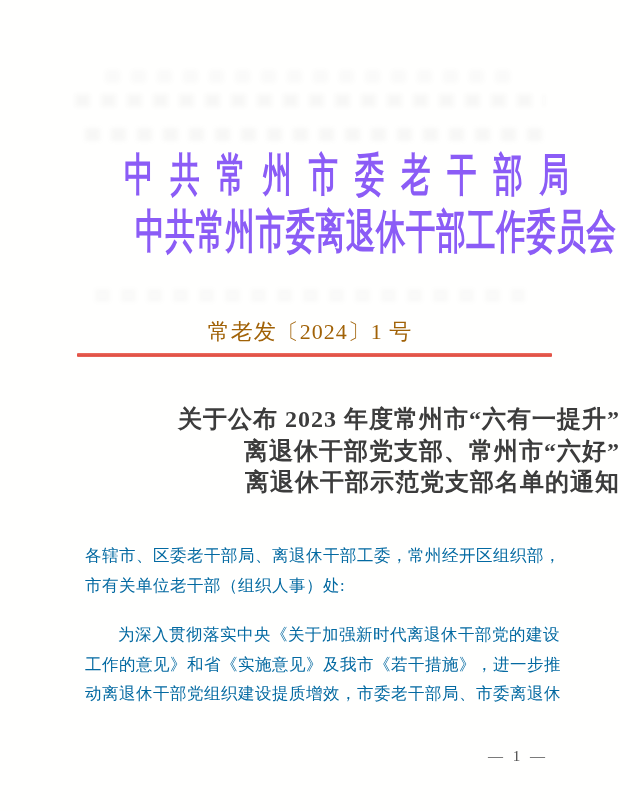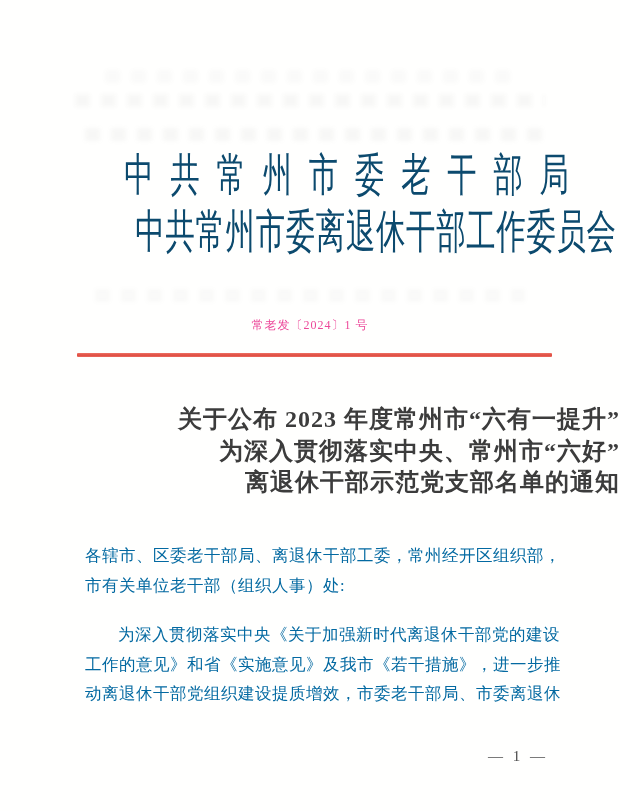--- a/index.html
+++ b/index.html
@@ -33,43 +33,43 @@
   .ghost.g2 { top: 94px;  left: 75px;  width: 470px; opacity: .45; }
   .ghost.g3 { top: 128px; left: 85px;  width: 465px; opacity: .50; }
   .ghost.g4 { top: 289px; left: 95px;  width: 430px; opacity: .35; }
 
   
   .org-line {
     position: absolute;
     left: 0;
     width: 100%;
     text-align: left;
-    color: #0c4a6e;
-    font-weight: normal;
+    color: #8b5cf6;
+    font-weight: bold;
     white-space: nowrap;
   }
   .org-line .squeeze {
     display: inline-block;
     white-space: nowrap;
     transform-origin: 50% 50%;
   }
   .org1 { top: 150px; font-size: 45px; line-height: 50px; }
   .org1 .squeeze { letter-spacing: 26px; transform: scaleX(0.65); }
   .org2 { top: 205px; font-size: 46px; line-height: 54px; }
   .org2 .squeeze { letter-spacing: 1px; transform: scaleX(0.64); }
 
   .doc-no {
     position: absolute;
     top: 317px;
     left: 0;
     width: 100%;
     text-align: center;
-    font-size: 12px;
+    font-size: 22px;
     letter-spacing: 1px;
-    color: #ec4899;
+    color: #a16207;
   }
 
   .red-rule {
     position: absolute;
     top: 353px;
     left: 77px;
     width: 475px;
     height: 4px;
     background: linear-gradient(180deg, #ed7265 0%, #df4c41 55%, #e96a5e 100%);
     border-radius: 1px;
@@ -140,21 +140,21 @@
   <div class="org-line org2">
     <span class="squeeze">中共常州市委离退休干部工作委员会</span>
   </div>
 
   <div class="doc-no">常老发〔2024〕1 号</div>
 
   <div class="red-rule"></div>
 
   <h1 class="doc-title">
     <div>关于公布 2023 年度常州市“六有一提升”</div>
-    <div>为深入贯彻落实中央、常州市“六好”</div>
+    <div>离退休干部党支部、常州市“六好”</div>
     <div>离退休干部示范党支部名单的通知</div>
   </h1>
 
   <div class="body-text">
     <p>各辖市、区委老干部局、离退休干部工委，常州经开区组织部，</p>
     <p class="short">市有关单位老干部（组织人事）处:</p>
     <p class="para-start para-gap">为深入贯彻落实中央《关于加强新时代离退休干部党的建设</p>
     <p>工作的意见》和省《实施意见》及我市《若干措施》，进一步推</p>
     <p>动离退休干部党组织建设提质增效，市委老干部局、市委离退休</p>
   </div>

